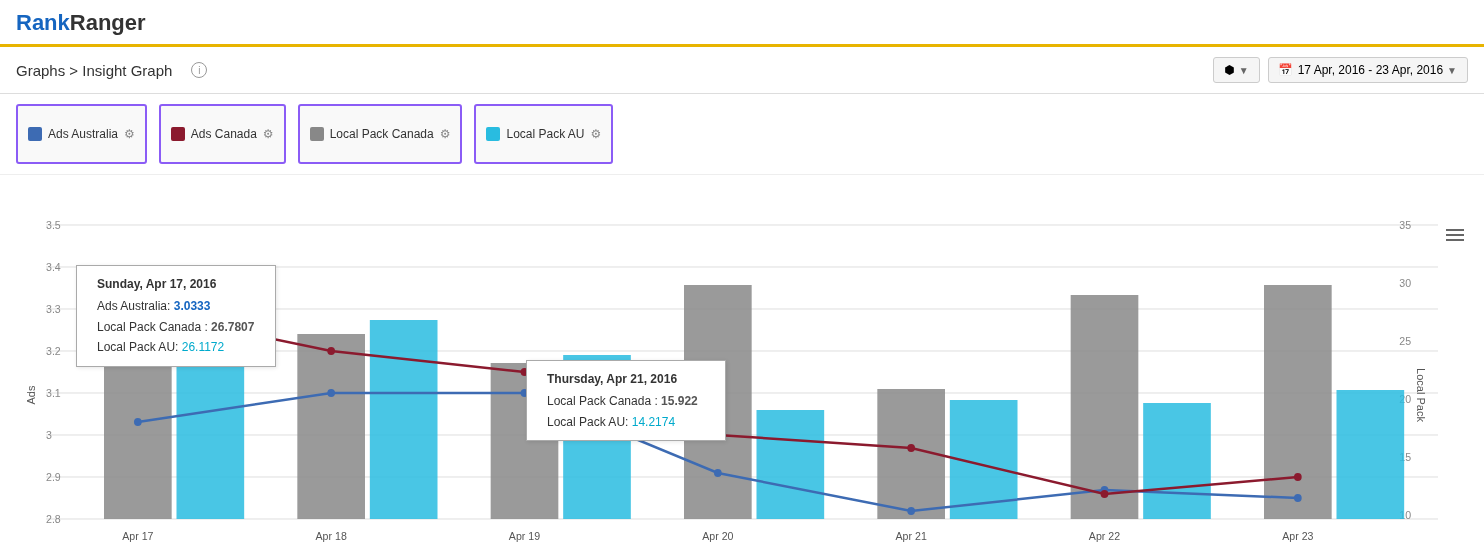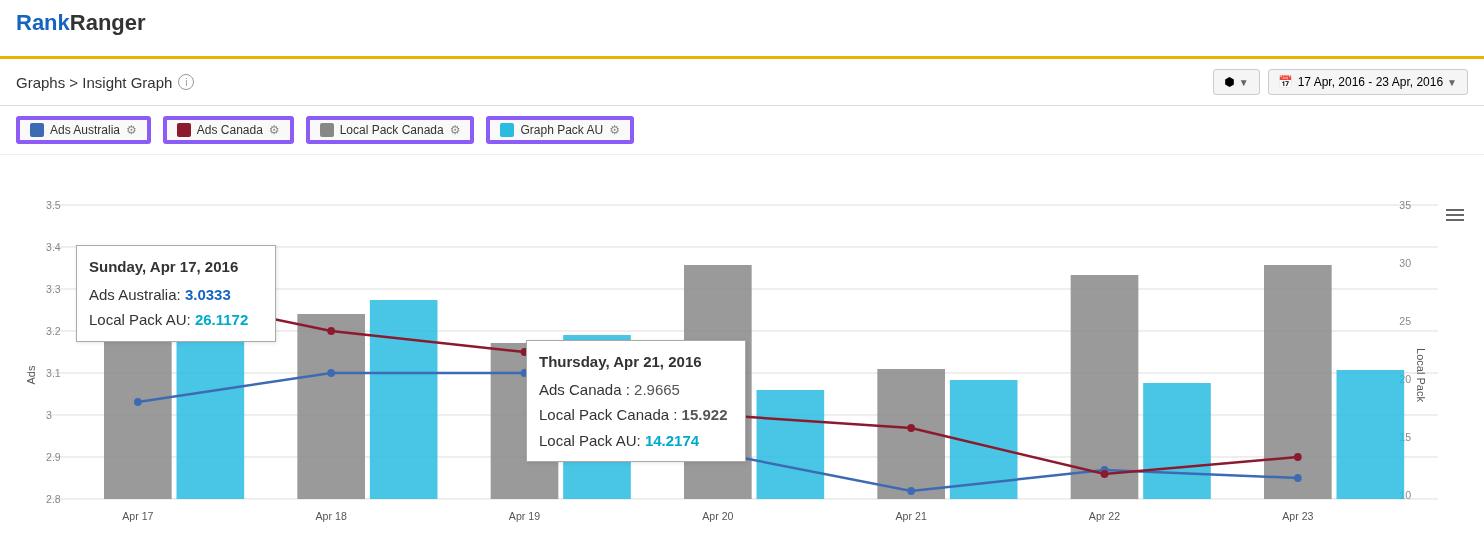--- a/index.html
+++ b/index.html
@@ -1,19 +1,19 @@
 <!DOCTYPE html>
 <html><head>
   <meta charset="utf-8">
   <style>
     * { box-sizing: border-box; margin: 0; padding: 0; }
     body { font-family: Arial, sans-serif; font-size: 13px; background: #fff; color: #333; }
 
     #header {
-      padding: 10px 16px 20px;
+      padding: 10px 16px 8px;
       border-bottom: 3px solid #e8b400;
     }
     #logo {
       font-size: 22px;
       font-weight: bold;
     }
     #logo span.rank { color: #1565c0; }
     #logo span.ranger { color: #333; }
 
     #toolbar {
@@ -21,21 +21,21 @@
       align-items: center;
       justify-content: space-between;
       padding: 10px 16px;
       border-bottom: 1px solid #ddd;
     }
     #page-title {
       font-size: 15px;
       color: #333;
       display: flex;
       align-items: center;
-      gap: 6px;
+      gap: 19px;
     }
     #page-title .info-icon {
       width: 16px; height: 16px;
       border: 1px solid #999;
       border-radius: 50%;
       display: inline-flex;
       align-items: center;
       justify-content: center;
       font-size: 10px;
       color: #999;
@@ -63,22 +63,22 @@
       display: flex;
       align-items: center;
       gap: 12px;
       padding: 10px 16px;
       border-bottom: 1px solid #eee;
     }
     .legend-item {
       display: flex;
       align-items: center;
       gap: 6px;
-      padding: 3px 10px;
-      border: 4px solid #8b5cf6;
+      padding: 21px 10px;
+      border: 2px solid #8b5cf6;
       border-radius: 3px;
       background: #f9f9f9;
       font-size: 12px;
       cursor: pointer;
     }
     .legend-color-box {
       width: 14px; height: 14px;
       border-radius: 2px;
     }
     .legend-gear {
@@ -90,34 +90,34 @@
       position: relative;
       width: 100%;
       padding: 0 16px;
       overflow: hidden;
     }
 
     .tooltip-box {
       position: absolute;
       background: white;
       border: 1px solid #aaa;
-      padding: 8px 12px;
-      font-size: 15px;
+      padding: 8px 20px;
+      font-size: 12px;
       line-height: 1.7;
       pointer-events: none;
       min-width: 180px;
       box-shadow: 1px 1px 4px rgba(0,0,0,0.1);
     }
     .tooltip-box .tooltip-date {
       font-weight: bold;
       margin-bottom: 2px;
     }
     .tooltip-val-blue { color: #1565c0; font-weight: bold; }
     .tooltip-val-dark { color: #555; }
-    .tooltip-val-localau { color: #00aacc; font-weight: bold; }
+    .tooltip-val-localau { color: #00aacc; font-weight: normal; }
 
     .menu-icon {
       position: absolute;
       right: 0;
       top: 10px;
       display: flex;
       flex-direction: column;
       gap: 3px;
       cursor: pointer;
       padding: 4px;
@@ -167,21 +167,21 @@
     <span>Ads Canada</span>
     <span class="legend-gear">⚙</span>
   </div>
   <div class="legend-item">
     <div class="legend-color-box" style="background:#888;"></div>
     <span>Local Pack Canada</span>
     <span class="legend-gear">⚙</span>
   </div>
   <div class="legend-item">
     <div class="legend-color-box" style="background:#29bce0;"></div>
-    <span>Graph Pack AU</span>
+    <span>Local Pack AU</span>
     <span class="legend-gear">⚙</span>
   </div>
 </div>
 
 <div id="chart-container">
   <div style="position:relative; width:100%; height:360px;margin-top:40px;">
 
     <div class="menu-icon">
       <span></span>
         <span></span>
@@ -276,31 +276,31 @@
 
     </svg>
 
     <div class="tooltip-box" style="left:60px; top:50px; width:200px;">
       <div class="tooltip-date">Sunday, Apr 17, 2016</div>
       <div>
         <span>Ads Australia:</span>
         <span class="tooltip-val-blue">3.0333</span>
       </div>
       <div>
+        <span>Local Pack Canada :</span>
+        <span class="tooltip-val-dark" style="font-weight:bold;">26.7807</span>
+      </div>
+      <div>
         <span>Local Pack AU:</span>
         <span class="tooltip-val-localau">26.1172</span>
       </div>
     </div>
 
-    <div class="tooltip-box" style="left:510px; top:145px; width:220px;">
+    <div class="tooltip-box" style="left:510px; top:145px; width:200px;">
       <div class="tooltip-date">Thursday, Apr 21, 2016</div>
-      <div>
-        <span>Ads Canada :</span>
-        <span class="tooltip-val-dark">2.9665</span>
-      </div>
       <div>
         <span>Local Pack Canada :</span>
         <span class="tooltip-val-dark" style="font-weight:bold;">15.922</span>
       </div>
       <div>
         <span>Local Pack AU:</span>
         <span class="tooltip-val-localau">14.2174</span>
       </div>
     </div>
   </div>

